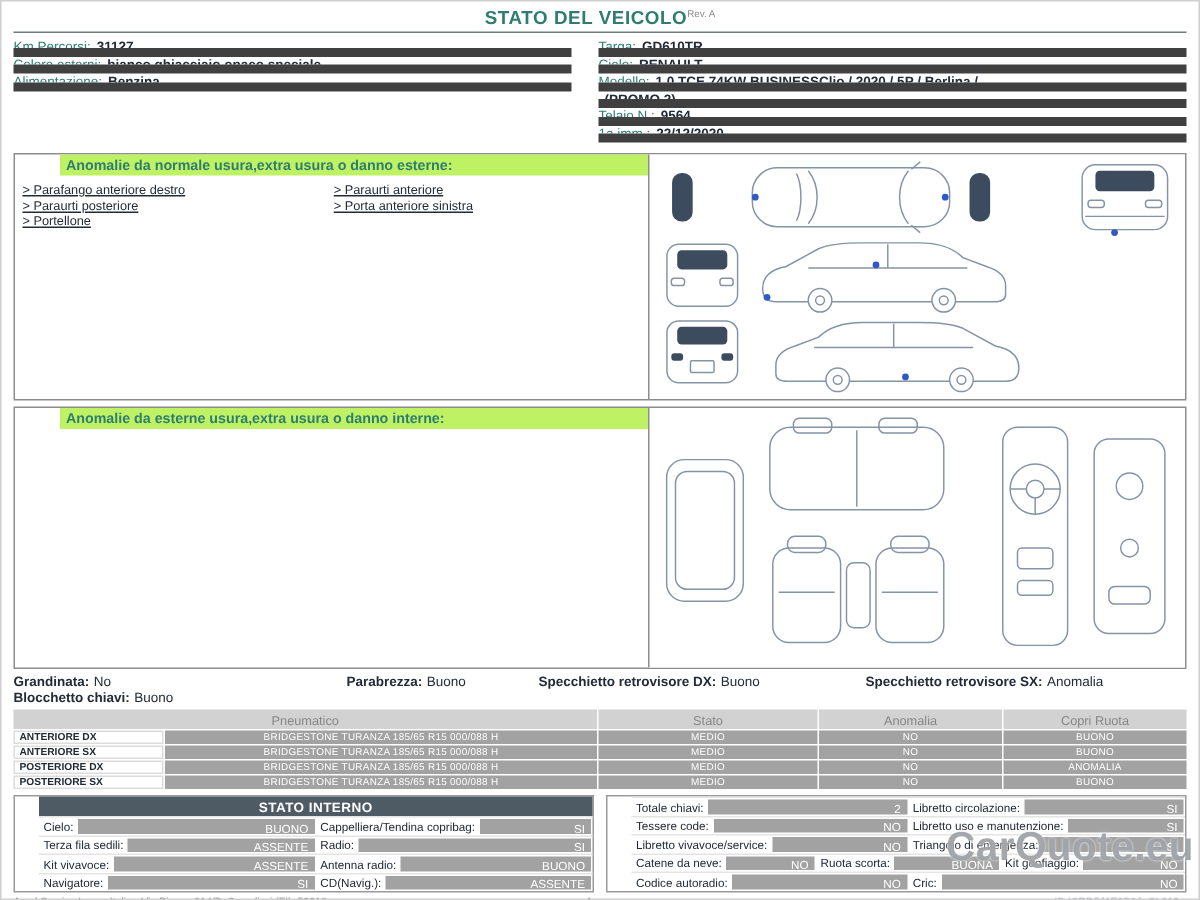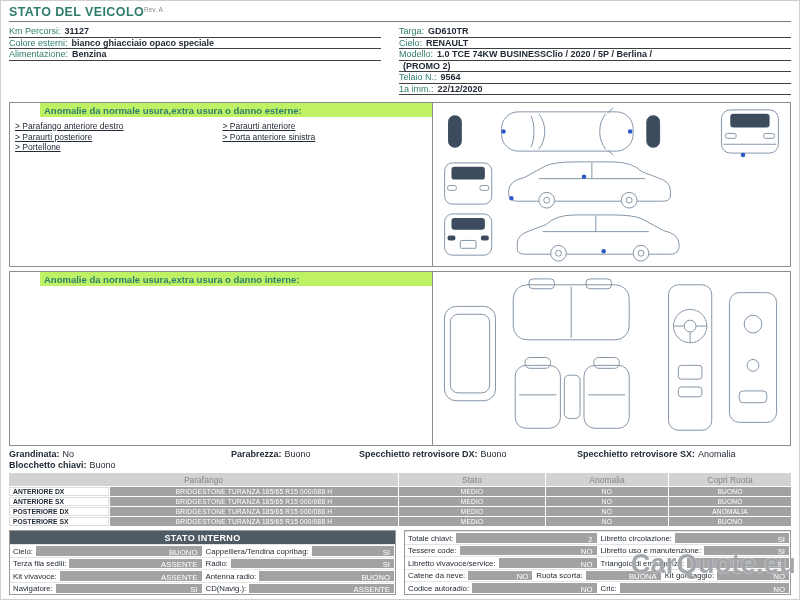--- a/index.html
+++ b/index.html
@@ -1,28 +1,28 @@
 <!DOCTYPE html>
 <html><head>
 <meta charset="utf-8">
 <style>
   * { margin:0; padding:0; box-sizing:border-box; }
   html,body { width:800px; height:600px; }
   body { font-family:"Liberation Sans", sans-serif; background:#e9e9e9; }
   .page { position:relative; width:800px; height:600px; background:#fff; padding:4px 8px; overflow:hidden; border:1px solid #cfcfcf; }
 
-  .title-row { display:flex; justify-content:flex-start; align-items:flex-start; height:15px; }
+  .title-row { display:flex; justify-content:center; align-items:flex-start; height:15px; }
   .doc-title { font-size:12.5px; font-weight:bold; color:#2e7d6e; letter-spacing:.4px; }
   .rev { font-size:6.5px; color:#8b8b8b; padding-top:1px; }
   .title-rule { border-top:1px solid #6f7d78; margin:1px 0 4px 0; }
 
   .info { display:flex; gap:18px; margin-bottom:7px; }
   .info-left { width:372px; }
   .info-right { flex:1; }
-  .field { display:flex; align-items:baseline; border-bottom:1px solid #404040; height:11.5px; font-size:9px; overflow:hidden; }
+  .field { display:flex; align-items:baseline; border-bottom:6px solid #404040; height:11.5px; font-size:9px; overflow:hidden; }
   .f-label { color:#2e7d6e; margin-right:4px; white-space:nowrap; }
   .f-value { font-weight:bold; color:#222b36; white-space:nowrap; }
 
   .box { border:1px solid #8d8d8d; display:flex; }
   .box.exterior { height:165px; margin-bottom:4px; }
   .box.interior { height:175px; margin-bottom:3px; }
   .box-left { flex:1; display:flex; flex-direction:column; min-width:0; }
   .box-header { background:#bef264; color:#2e7d6e; font-weight:bold; font-size:9.5px; padding:2px 4px 1px;margin-left:30px; }
   .anomaly-cols { display:flex; padding:4px 2px 0 5px; font-size:8.5px; color:#222b36;text-decoration:underline; }
   .anomaly-col { width:50%; }
@@ -35,21 +35,21 @@
   .cond-row2 { height:10.5px; }
   .c-label { font-weight:bold; margin-right:3px; }
 
   .tire-table { display:grid; grid-template-columns:100px 288px 146px 122px 1fr; gap:1px; background:#fff; margin-bottom:4px; }
   .tt-h { background:#d2d2d2; color:#868686; font-size:8.5px; text-align:center; padding:1.5px 0; }
   .tt-h.span2 { grid-column:1 / span 2; }
   .tt-pos { background:#fff; border:1px solid #dcdcdc; color:#222b36; font-weight:bold; font-size:6.8px; padding:0 3px; display:flex; align-items:center; height:9px; }
   .tt-val { background:#a2a2a2; color:#fff; font-size:6.6px; display:flex; align-items:center; justify-content:center; letter-spacing:.2px; white-space:nowrap; height:9px; }
 
   .bottom-tables { display:flex; gap:8px; margin-bottom:3px; }
-  .subtable { flex:1; border:1px solid #9a9a9a; display:flex; flex-direction:column; height:65px; background:#fff; }
+  .subtable { flex:1; border:1px solid #9a9a9a; display:flex; flex-direction:column; height:65px; background:#fff;padding-left:16px; }
   .subtable-header { background:#4e5a64; color:#fff; font-weight:bold; font-size:9px; text-align:center; padding:1.5px 0; letter-spacing:.3px; }
   .strow { flex:1; display:flex; border-top:1px solid #e4e4e4; min-height:0; }
   .pair { flex:1; display:flex; min-width:0; }
   .plabel { font-size:7.8px; color:#222b36; padding:1.5px 2px 0 3px; white-space:nowrap; }
   .pvalue { flex:1; background:#a2a2a2; color:#fff; font-size:7.8px; text-align:right; padding:1.5px 4px 0 2px; margin:1px; min-width:14px; white-space:nowrap; }
 
   .footer { display:flex; align-items:flex-end; font-size:7px; color:#4c555e; position:relative; margin-top:2px; }
   .footer-page { position:absolute; left:382px; }
   .footer-id { margin-left:auto; color:#7d8aa0; }
 
@@ -187,21 +187,21 @@
           <circle cx="150" cy="74" r="2.3"></circle>
           <circle cx="170" cy="150" r="2.3"></circle>
           <circle cx="312" cy="52" r="2.3"></circle>
         </g>
       </svg>
     </div>
   </div>
 
   <div class="box interior">
     <div class="box-left">
-      <div class="box-header">Anomalie da normale usura,extra usura o danno interne:</div>
+      <div class="box-header">Anomalie da esterne usura,extra usura o danno interne:</div>
       <div class="anomaly-cols"></div>
     </div>
     <div class="diagram-box">
       <svg viewBox="0 0 356 174">
         <g stroke="#8494a5" fill="none" stroke-width="1">
           <g>
             <rect x="8" y="34" width="52" height="96" rx="12"></rect>
             <rect x="14" y="42" width="40" height="80" rx="8"></rect>
           </g>
           <g>
@@ -260,21 +260,21 @@
       <div>
         <span class="c-label">Specchietto retrovisore SX:</span><span class="c-value">Anomalia</span>
       </div>
     </div>
     <div class="cond-row2">
       <span class="c-label">Blocchetto chiavi:</span><span class="c-value">Buono</span>
     </div>
   </div>
 
   <div class="tire-table">
-    <div class="tt-h span2">Parafango</div>
+    <div class="tt-h span2">Pneumatico</div>
     <div class="tt-h">Stato</div>
     <div class="tt-h">Anomalia</div>
     <div class="tt-h">Copri Ruota</div>
 
     <div class="tt-pos">ANTERIORE DX</div>
     <div class="tt-val">BRIDGESTONE TURANZA  185/65 R15 000/088 H</div>
     <div class="tt-val">MEDIO</div>
     <div class="tt-val">NO</div>
     <div class="tt-val">BUONO</div>
 

